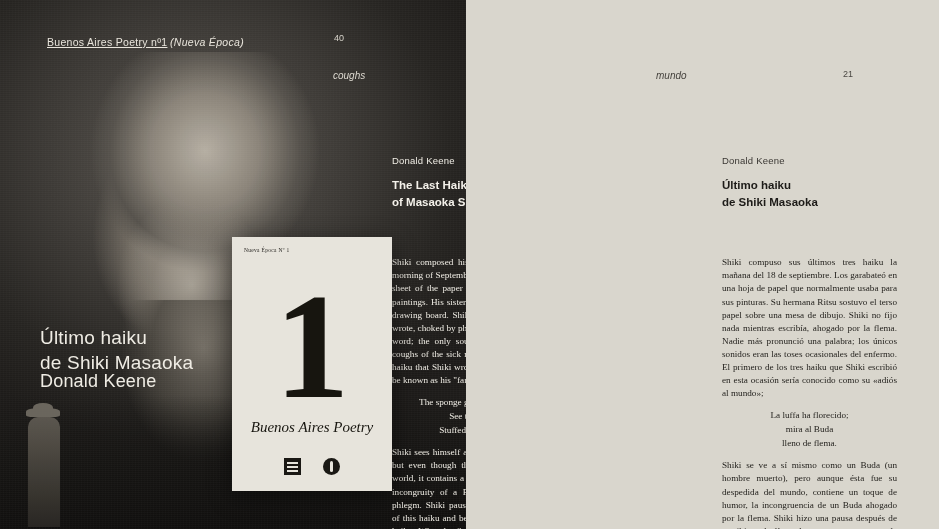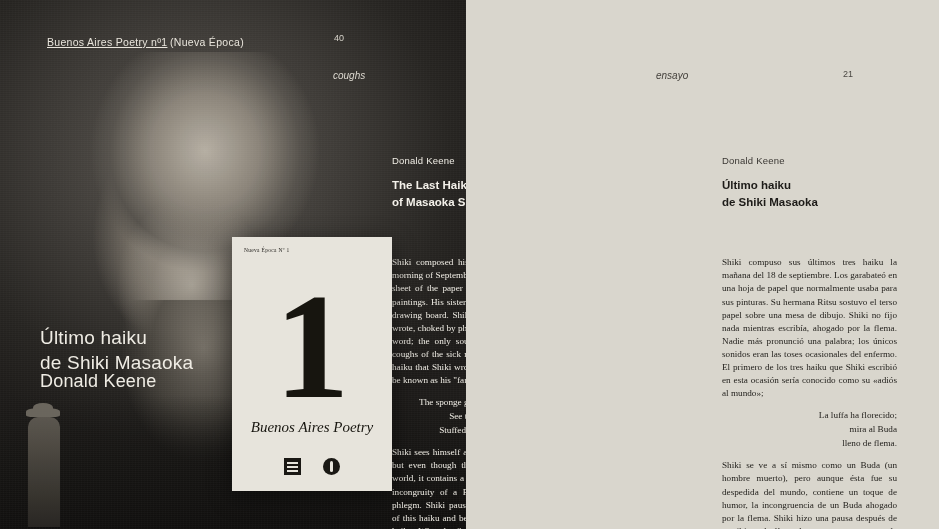--- a/index.html
+++ b/index.html
@@ -84,20 +84,21 @@
     white-space: nowrap;
     text-decoration: underline;
   }
   .lbl-epoca {
     position: absolute;
     left: 170px; top: 36px;
     font-size: 10.5px;
     letter-spacing: .3px;
     color: #e9e5dc;
     white-space: nowrap;
+    font-style: italic;
   }
   .lbl-pagenum-left {
     position: absolute;
     left: 334px; top: 33px;
     font-size: 9px;
     color: #d8d4cb;
   }
   .lbl-essay {
     position: absolute;
     left: 333px; top: 70px;
@@ -350,30 +351,30 @@
 See the Buddha
 Stuffed with phlegm.</p>
       <p class="body-text">Shiki sees himself as a Buddha (a dead man), but even though this is his farewell to the world, it contains a touch of haiku humor, the incongruity of a Buddha being choked by phlegm. Shiki paused after writing each line of this haiku and before each of the final two haiku. When he finished the third, he let the brush drop, apparently exhausted by the effort. Ritsu leaned the drawing board</p>
     </div>
   </div>
 
   <div class="gutter"></div>
 
   <div class="right-page">
     <div class="lbl-pagenum-right">21</div>
-    <div class="lbl-ensayo">ensayo</div>
+    <div class="lbl-ensayo">mundo</div>
   </div>
 
   <div class="right-article">
     <p class="article-author">Donald Keene</p>
     <p class="article-title" style="white-space: pre-line;">Último haiku
 de Shiki Masaoka</p>
     <div style="height:46px"></div>
     <p class="body-text">Shiki compuso sus últimos tres haiku la mañana del 18 de septiembre. Los garabateó en una hoja de papel que normalmente usaba para sus pinturas. Su hermana Ritsu sostuvo el terso papel sobre una mesa de dibujo. Shiki no fijo nada mientras escribía, ahogado por la flema. Nadie más pronunció una palabra; los únicos sonidos eran las toses ocasionales del enfermo. El primero de los tres haiku que Shiki escribió en esta ocasión sería conocido como su «adiós al mundo»;</p>
-    <p class="haiku" style="white-space: pre-line; text-align: right;">La luffa ha florecido;
+    <p class="haiku" style="white-space: pre-line;">La luffa ha florecido;
 mira al Buda
 lleno de flema.</p>
     <p class="body-text">Shiki se ve a sí mismo como un Buda (un hombre muerto), pero aunque ésta fue su despedida del mundo, contiene un toque de humor, la incongruencia de un Buda ahogado por la flema. Shiki hizo una pausa después de escribir cada línea de este poema y antes de cada uno de los dos últimos haiku. Cuando hubo terminado el tercero, dejó caer el pincel, aparentemente agotado por el esfuerzo. Ritsu apoyó el tablero de dibujo</p>
   </div>
 
   <div class="mag-cover">
     <div class="mag-head">Nueva Época Nº 1</div>
     <div class="mag-numeral">1</div>
     <div class="mag-brand">Buenos Aires Poetry</div>
     <div class="mag-marks">

